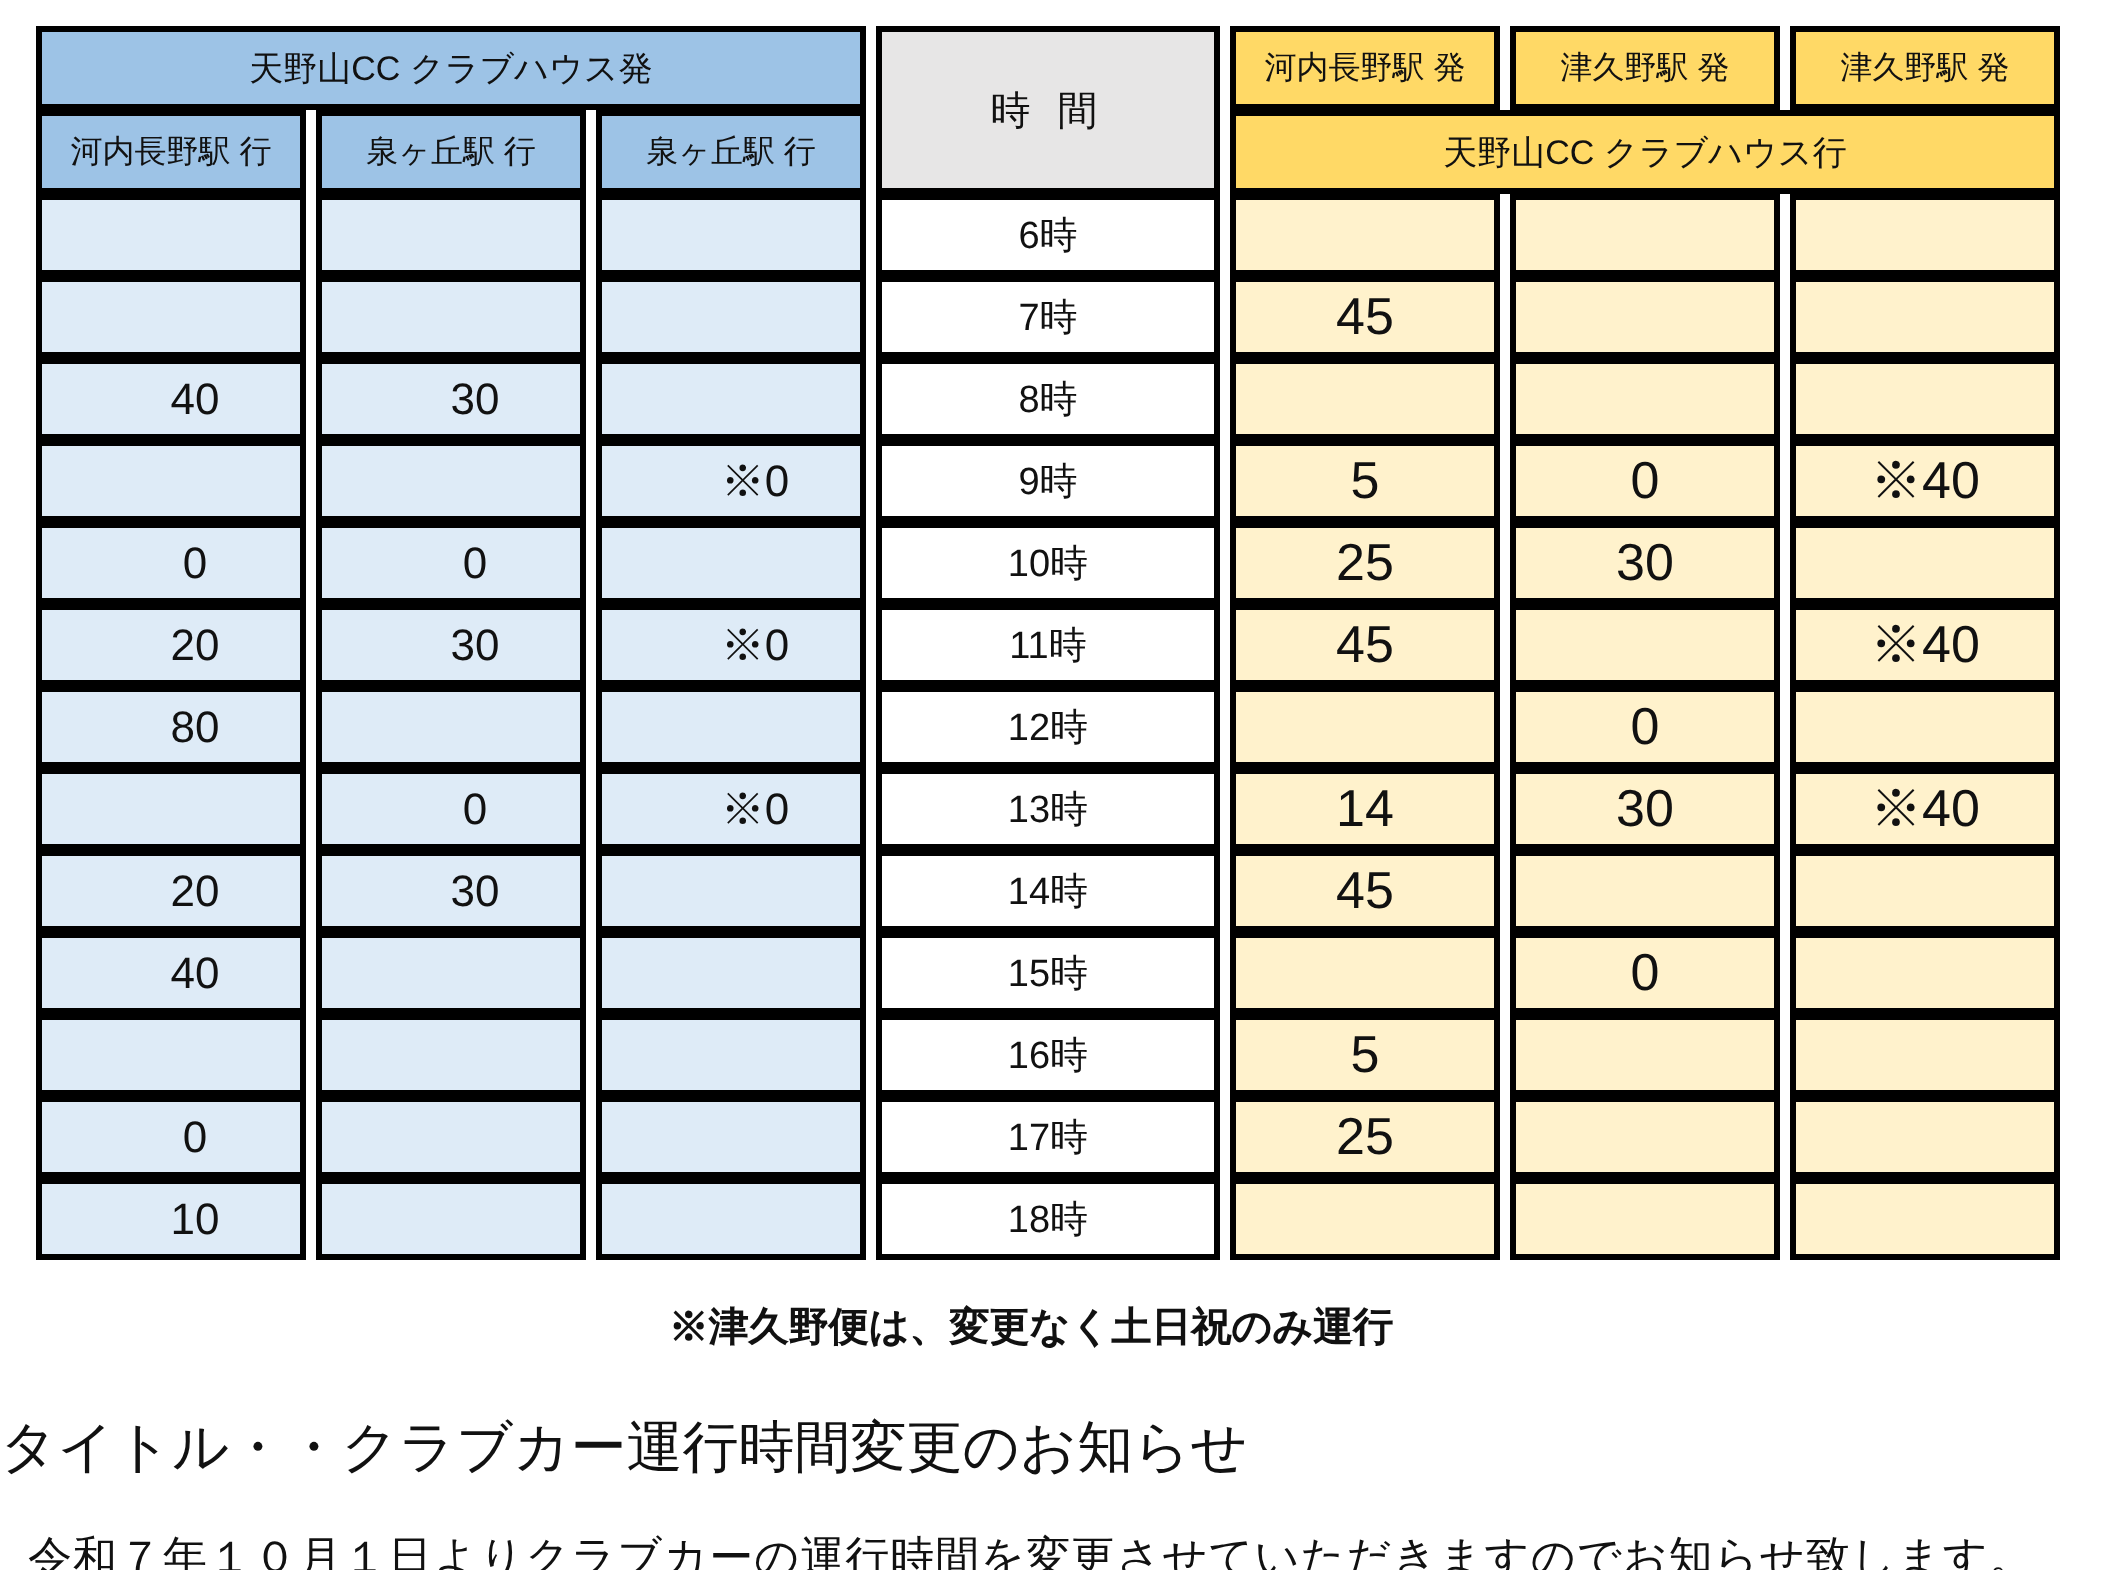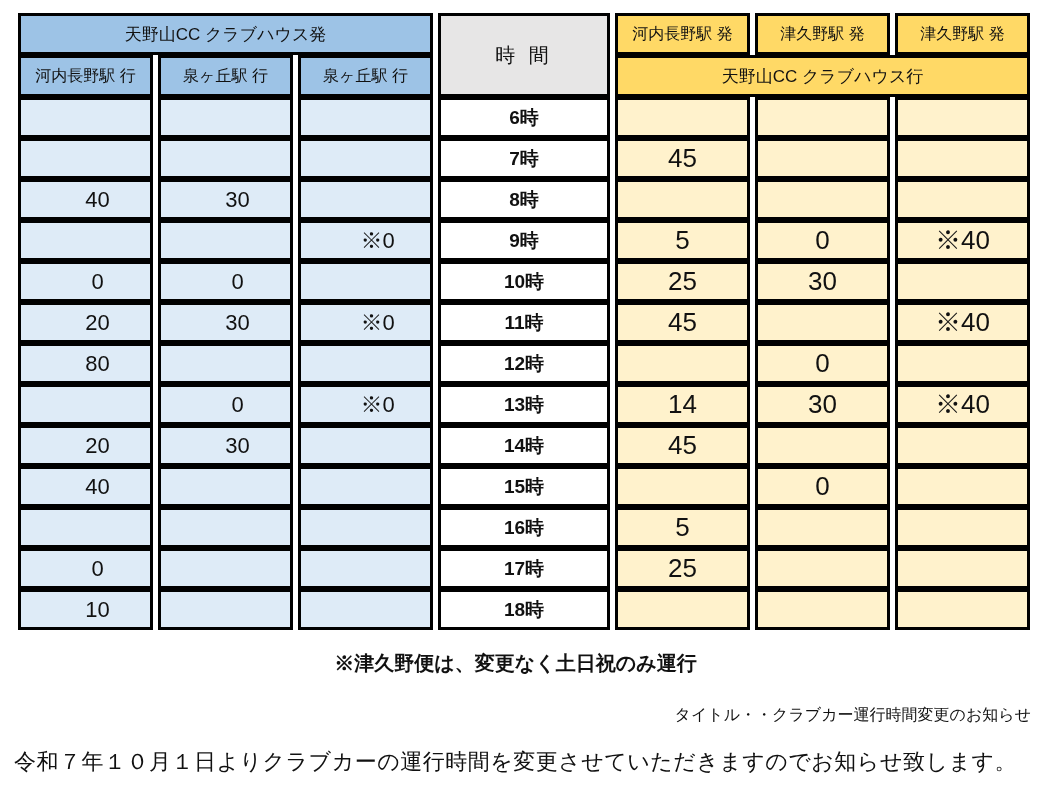--- a/index.html
+++ b/index.html
@@ -38,32 +38,32 @@
     white-space:nowrap;
   }
   thead th{height:36px;font-size:16px;margin-top:42px;}
   th.group-hdr{font-size:17px;}
   th.blue-hdr{background:var(--blue-header,#9DC3E6);}
   th.yellow-hdr{background:var(--yellow-header,#FFD966);}
   th.gray-hdr{background:var(--gray-header,#E7E6E6);font-size:20px;letter-spacing:4px;}
   tbody td{height:35px;}
   td.blue-cell{background:var(--blue-cell,#DEEBF7);font-size:22px;padding-left:24px;}
   td.yellow-cell{background:var(--yellow-cell,#FFF2CC);font-size:26px;}
-  td.time-cell{background:#ffffff;font-size:19px;font-weight:bold;}
+  td.time-cell{background:#ffffff;font-size:19px;}
   .note-line{
     margin-top:20px;
     text-align:center;
     font-size:20px;
     font-weight:bold;
     font-family:"Liberation Sans", sans-serif;
   }
   .title-line{
     margin-top:28px;
-    text-align:right;
-    font-size:16px;
+    text-align:left;
+    font-size:28px;
     font-family:"Liberation Serif", serif;
   }
   .body-line{
     margin-top:21px;
     text-align:center;
     font-size:22px;
     font-family:"Liberation Serif", serif;
     letter-spacing:0.5px;
   }
   .notes{width:1031px;}

